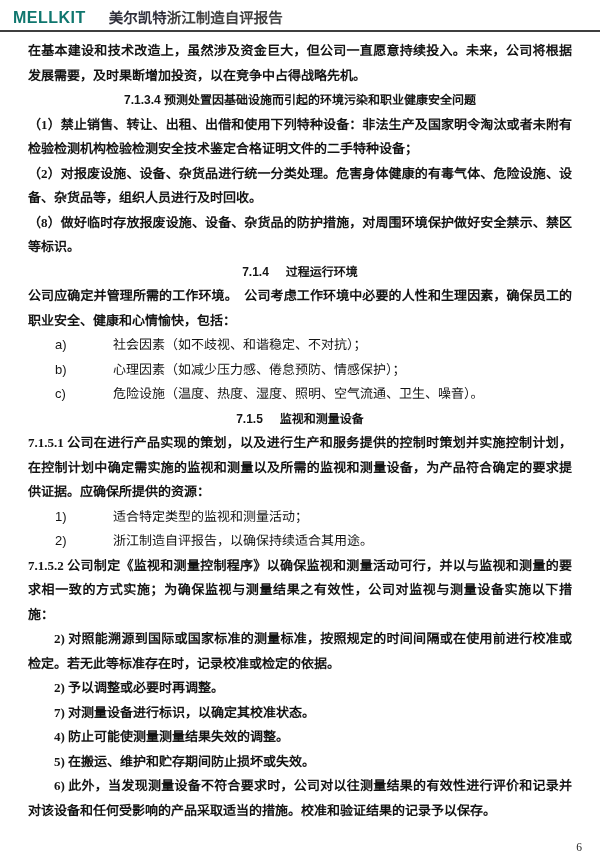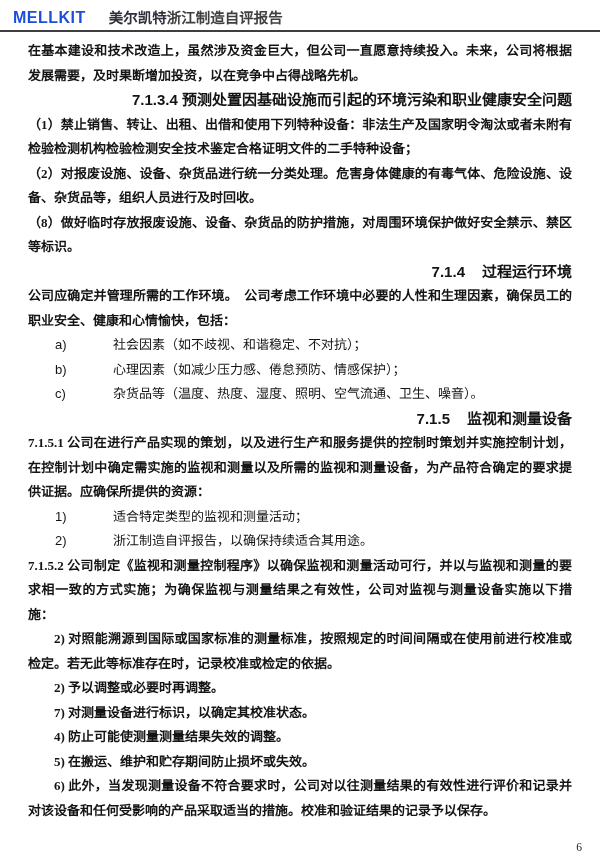--- a/index.html
+++ b/index.html
@@ -9,43 +9,43 @@
     color: #141414;
     font-family: "Liberation Serif", serif;
     position: relative;
     overflow: hidden;
   }
   
   .hdr { padding: 6px 0 0 13px; white-space: nowrap; }
   .hdr .logo {
     font-family: "Liberation Sans", sans-serif;
     font-weight: bold; font-size: 16px; letter-spacing: .5px;
-    color: #1d4ed8;
+    color: #0f766e;
   }
   .hdr .brand {
     font-size: 14.5px; font-weight: 600; color: #30303c; margin-left: 19px;
   }
   .hdr .doctitle {
     font-size: 14.5px; font-weight: 600; color: #404040;
   }
   .hdr-rule { border-bottom: 2.5px solid #3f3f3f; margin-top: 3px; width: 600px; }
 
   
   .content {
     padding: 7px 28px 0 28px;
     font-size: 13px;
     line-height: 24.5px;
     text-align: justify;
   }
   .content p { margin: 0; font-weight: bold; }
   .heading {
     font-family: "Liberation Sans", sans-serif;
     font-weight: bold;
-    font-size: 15px;
-    text-align: right;
+    font-size: 12px;
+    text-align: center;
   }
   .h7134 { margin: 2px 0 1px 0; }
   .h-sub  { margin: 5px 0 1px 0; }
   .hgap { display: inline-block; width: 17px; }
 
   .li { display: flex; margin-left: 27px; text-align: left; }
   .li-label {
     font-family: "Liberation Sans", sans-serif;
     flex: 0 0 27px;
   }
@@ -86,21 +86,21 @@
   <div class="li">
     <span class="li-label">a)</span>
     <span class="li-text">社会因素（如不歧视、和谐稳定、不对抗）；</span>
   </div>
   <div class="li">
     <span class="li-label">b)</span>
     <span class="li-text">心理因素（如减少压力感、倦怠预防、情感保护）；</span>
   </div>
   <div class="li">
     <span class="li-label">c)</span>
-    <span class="li-text">杂货品等（温度、热度、湿度、照明、空气流通、卫生、噪音）。</span>
+    <span class="li-text">危险设施（温度、热度、湿度、照明、空气流通、卫生、噪音）。</span>
   </div>
 
   <p class="heading h-sub"><span>7.1.5</span><span class="hgap"></span><span>监视和测量设备</span></p>
 
   <p>7.1.5.1 公司在进行产品实现的策划，以及进行生产和服务提供的控制时策划并实施控制计划，在控制计划中确定需实施的监视和测量以及所需的监视和测量设备，为产品符合确定的要求提供证据。应确保所提供的资源：</p>
 
   <div class="li">
     <span class="li-label">1)</span>
     <span class="li-text">适合特定类型的监视和测量活动；</span>
   </div>

